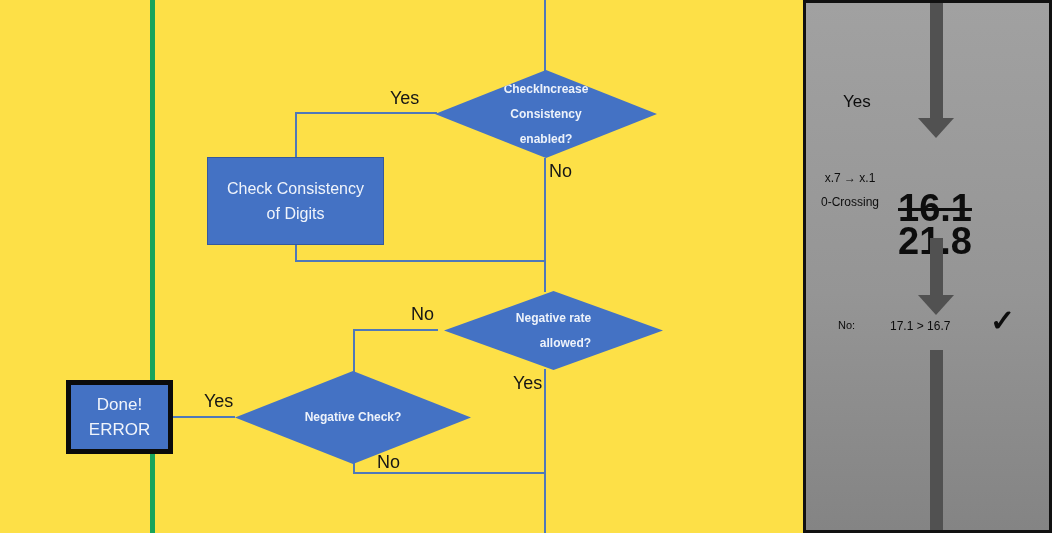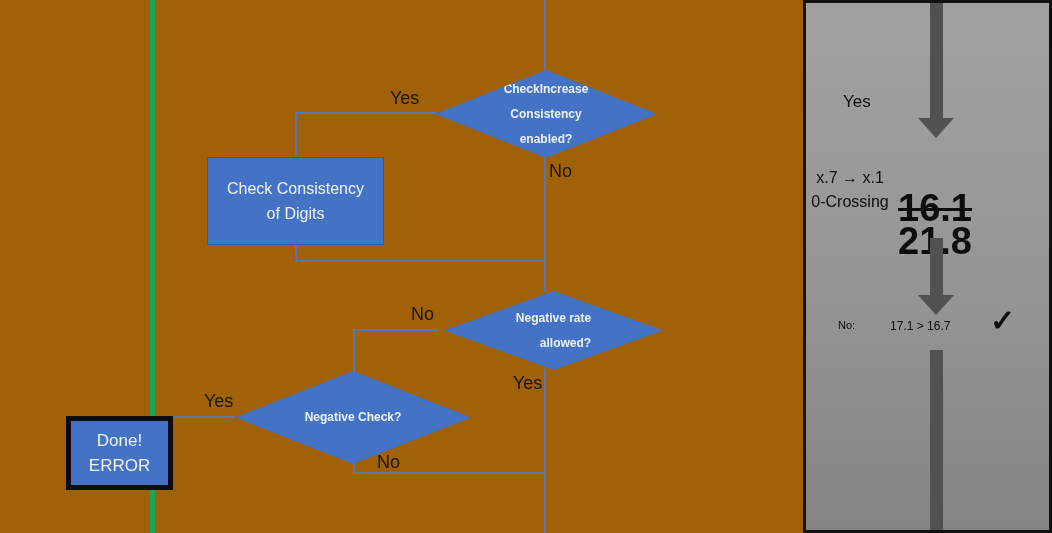--- a/index.html
+++ b/index.html
@@ -1,18 +1,18 @@
 <!DOCTYPE html>
 <html><head>
 <meta charset="utf-8">
 <style>
   html,body { margin:0; padding:0; background:#ffffff; }
   .canvas {
     position:relative; width:1052px; height:533px; overflow:hidden;
-    background:#a16207; font-family:"Liberation Sans", sans-serif;
+    background:#fde047; font-family:"Liberation Sans", sans-serif;
   }
   .cline { position:absolute; background:#4f79b8; }
   .gline { position:absolute; left:150px; top:0; width:5px; height:533px; background:#18a45b; }
   .elabel { position:absolute; font-size:18px; color:#161616; white-space:nowrap; }
   .diamond {
     position:absolute; background:#4472c4;
     clip-path:polygon(50% 0, 100% 50%, 50% 100%, 0 50%);
     display:flex; align-items:center; justify-content:center;
     text-align:center; color:#edf2fa; font-weight:600;
     font-size:12px; line-height:25px; white-space:pre-line;
@@ -22,32 +22,31 @@
     display:flex; align-items:center; justify-content:center;
     text-align:center; color:#f0f4fb; font-size:16px; line-height:25px;
     white-space:pre-line; box-sizing:border-box;
   }
   .donebox {
     position:absolute; left:66px; top:380px; width:107px; height:74px;
     background:#4472c4; border:5px solid #0b0b0b; box-sizing:border-box;
     display:flex; align-items:center; justify-content:center;
     text-align:center; color:#f0f4fb; font-size:17px; line-height:25px;
     white-space:pre-line;
-    margin-top:36px;
   }
   .panel {
     position:absolute; left:803px; top:0; width:249px; height:533px;
     border:3px solid #111111; box-sizing:border-box;
     background:linear-gradient(180deg, #a1a1a1 0%, #959595 55%, #848484 100%);
   }
   .shaft { position:absolute; width:13px; background:#515151; }
   .ahead { position:absolute; width:36px; height:20px; background:#515151;
            clip-path:polygon(50% 100%, 0 0, 100% 0); }
   .ptext { position:absolute; color:#0d0d0d; }
-  .note { left:0; top:163px; width:88px; text-align:center; font-size:16px; line-height:24px; }
+  .note { left:0; top:163px; width:88px; text-align:center; font-size:12px; line-height:24px; }
   .values { left:92px; top:153px; font-size:38px; line-height:33px; font-weight:600; }
   .strike { text-decoration:line-through; text-decoration-thickness:3px;margin-top:36px; }
   .check { font-size:30px; font-weight:bold; }
 </style>
 </head>
 <body>
 
 <div class="canvas">
 
   <div class="gline"></div>

